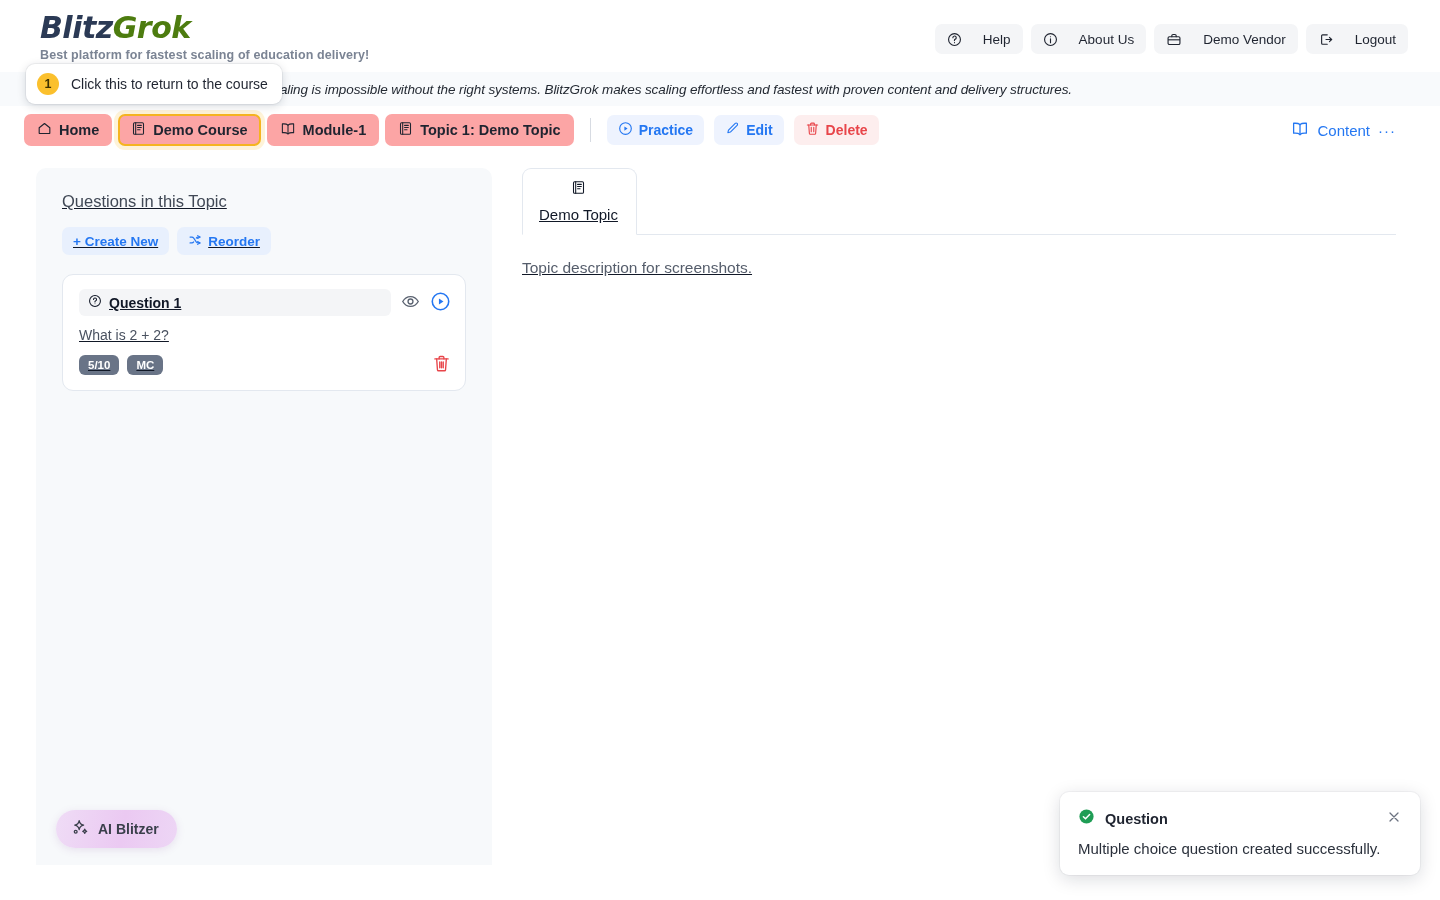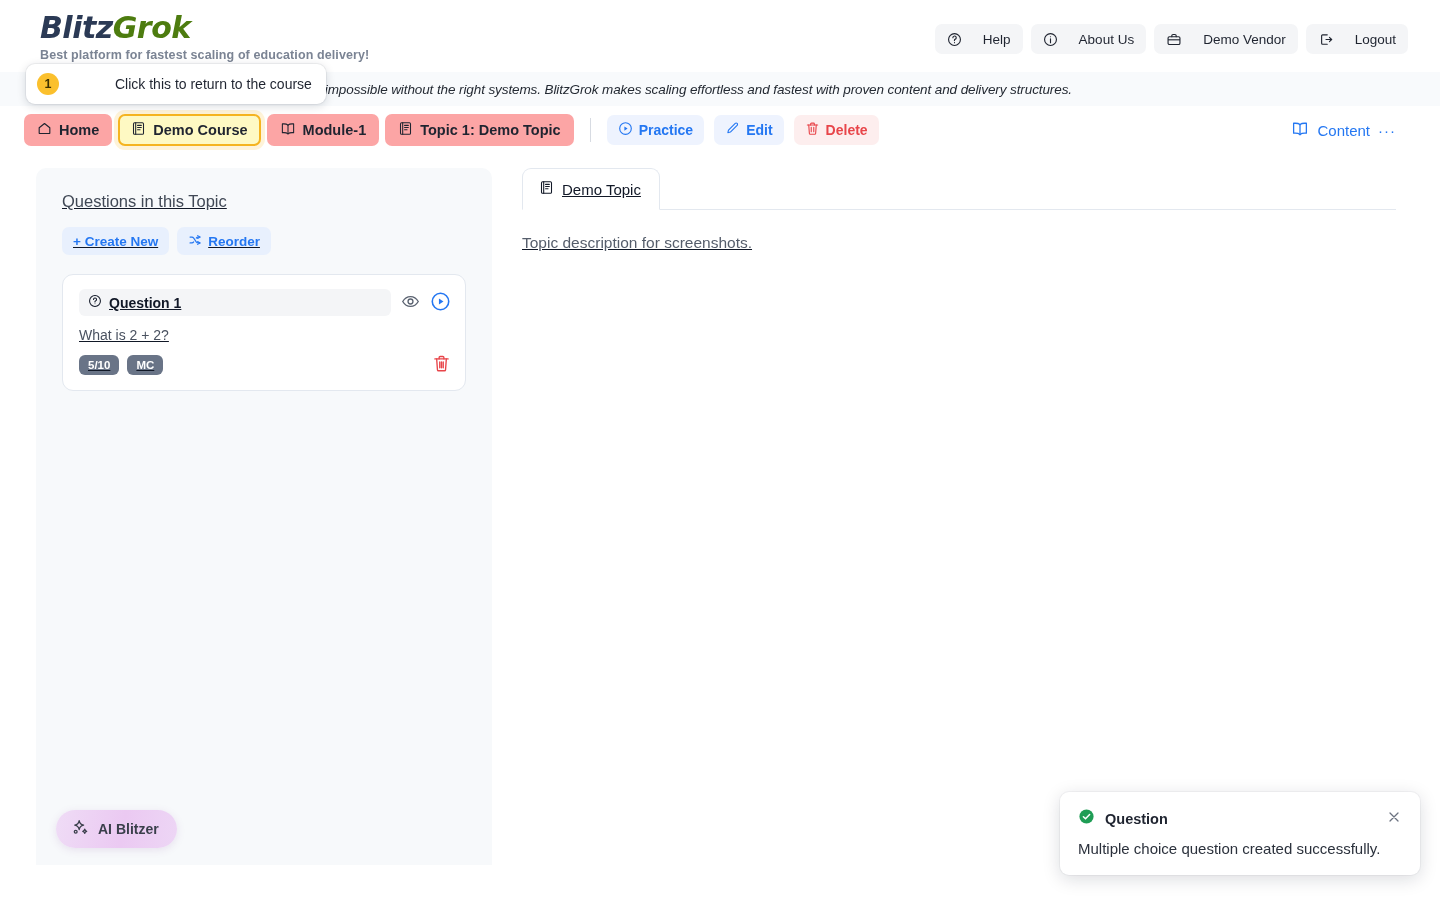--- a/index.html
+++ b/index.html
@@ -117,21 +117,20 @@
     font-weight: 700;
     display: flex;
     align-items: center;
     justify-content: center;
     flex: none;
   }
   .coach-text {
     font-size: 14px;
     color: #1f2430;
     white-space: nowrap;
-    margin-left: 44px;
   }
 
   
   .crumb-bar {
     height: 48px;
     padding: 0 32px 0 24px;
     display: flex;
     align-items: center;
     background: #ffffff;
   }
@@ -149,21 +148,21 @@
     border-radius: 7px;
     background: #fca5a5;
     border: 2px solid transparent;
     font-size: 14.5px;
     font-weight: 600;
     color: #1f2430;
     cursor: pointer;
     white-space: nowrap;
   }
   .crumb.is-highlight {
-    background: #fef9c3;
+    background: #fca5a5;
     border-color: #f5b420;
     box-shadow: 0 0 0 4px rgba(250,190,40,0.18);
   }
   .crumb-sep {
     width: 1px;
     height: 24px;
     background: #d7dbe2;
     margin: 0 10px;
     flex: none;
   }
@@ -330,20 +329,21 @@
     padding: 11px 18px 11px 16px;
     font-size: 15px;
     color: #111827;
     background: #ffffff;
     border: 1px solid #e3e8ef;
     border-bottom: 1px solid #ffffff;
     border-radius: 9px 9px 0 0;
     margin-bottom: -1px;
     cursor: pointer;
     white-space: nowrap;
+    flex-direction: column;
   }
   .topic-desc {
     margin-top: 24px;
     font-size: 15.5px;
     color: #555d6b;
   }
 
   
   .ai-fab {
     position: absolute;

